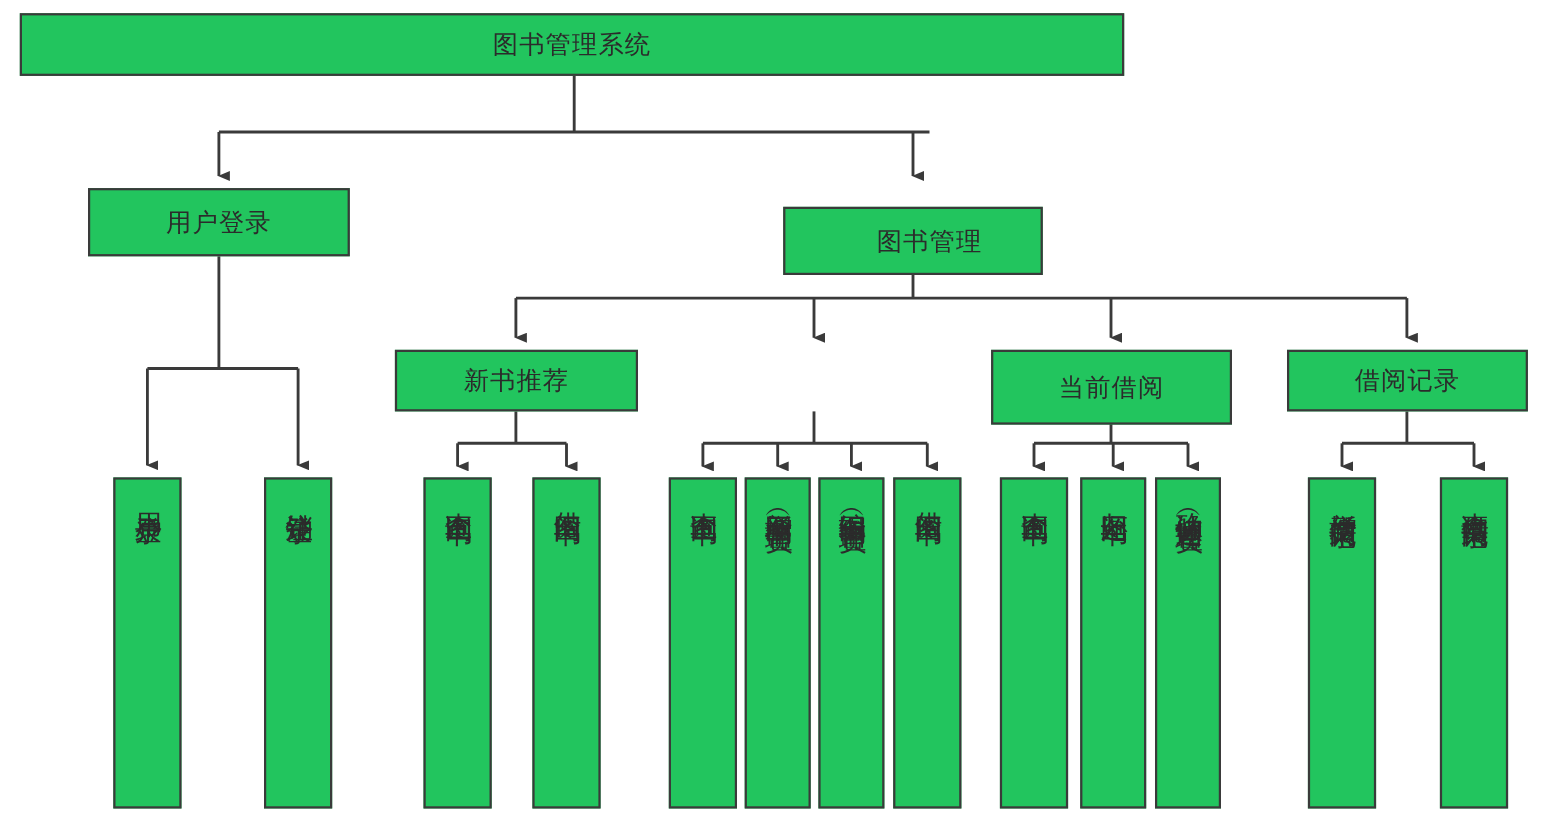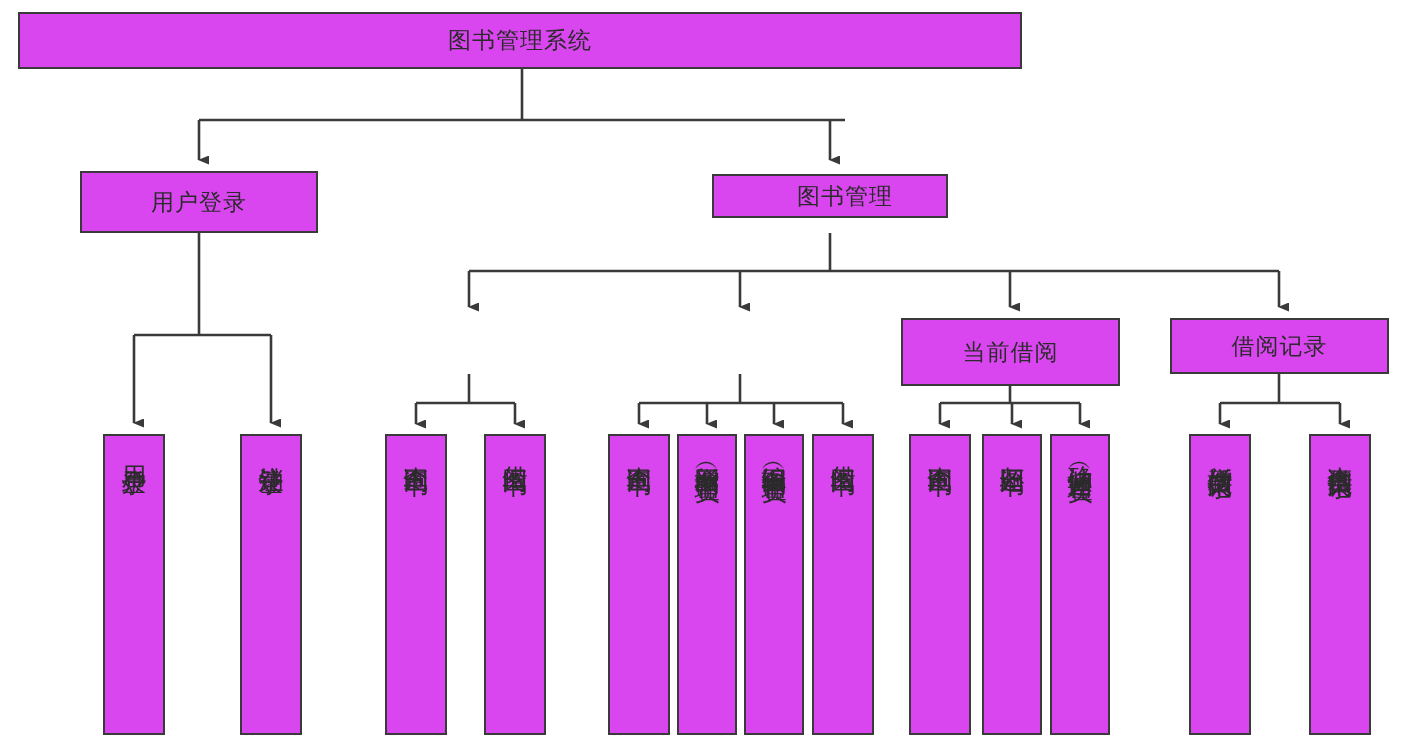--- a/index.html
+++ b/index.html
@@ -21,21 +21,21 @@
     position: absolute;
     left: 0;
     top: 0;
     width: 1405px;
     height: 747px;
     pointer-events: none;
   }
   .node {
     position: absolute;
     box-sizing: border-box;
-    background: #d946ef;
+    background: #22c55e;
     border: 2.5px solid #3a3a3a;
     display: flex;
     align-items: center;
     justify-content: center;
     color: #2b2b2b;
   }
   .node.horizontal {
     font-size: 23px;
     letter-spacing: 1px;
   }
@@ -116,24 +116,27 @@
     </g>
   </svg>
 
   <div class="node horizontal" style="left:18px; top:12px; width:1004px; height:57px;">
     <span>图书管理系统</span>
   </div>
 
   <div class="node horizontal" style="left:80px; top:171px; width:238px; height:62px;">
     <span>用户登录</span>
   </div>
-  <div class="node horizontal" style="left:712px; top:174px; width:236px; height:44px;padding-left:30px;">
+  <div class="node horizontal" style="left:712px; top:188px; width:236px; height:62px;padding-left:30px;">
     <span>图书管理</span>
   </div>
 
+  <div class="node horizontal" style="left:359px; top:318px; width:221px; height:56px;">
+    <span>新书推荐</span>
+  </div>
   <div class="node horizontal" style="left:901px; top:318px; width:219px; height:68px;">
     <span>当前借阅</span>
   </div>
   <div class="node horizontal" style="left:1170px; top:318px; width:219px; height:56px;">
     <span>借阅记录</span>
   </div>
 
   <div class="node vertical" style="left:103px; top:434px; width:62px; height:301px;">
     <span class="vlabel">用户登录</span>
   </div>

